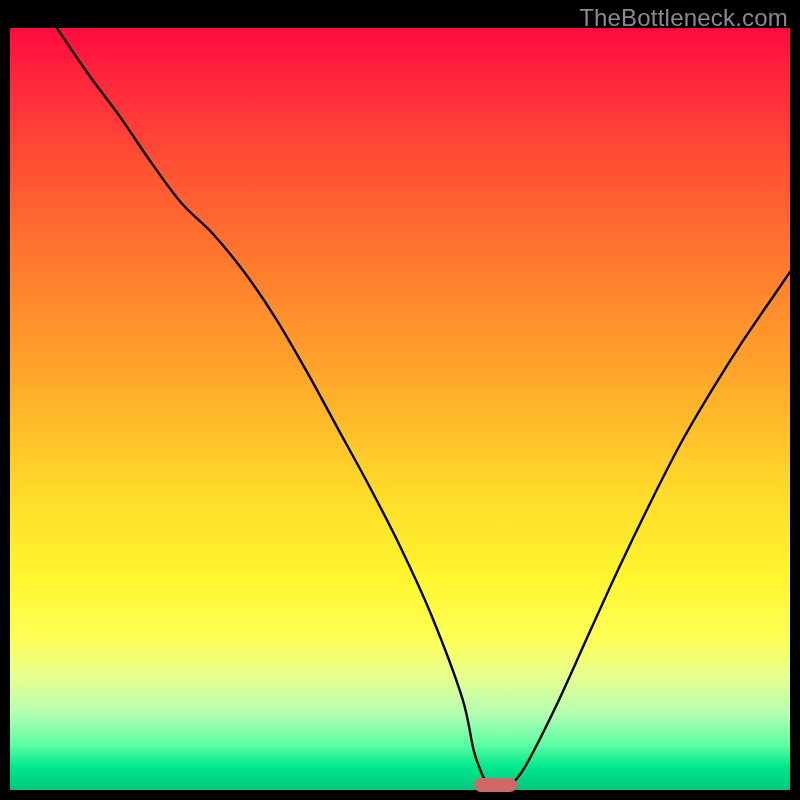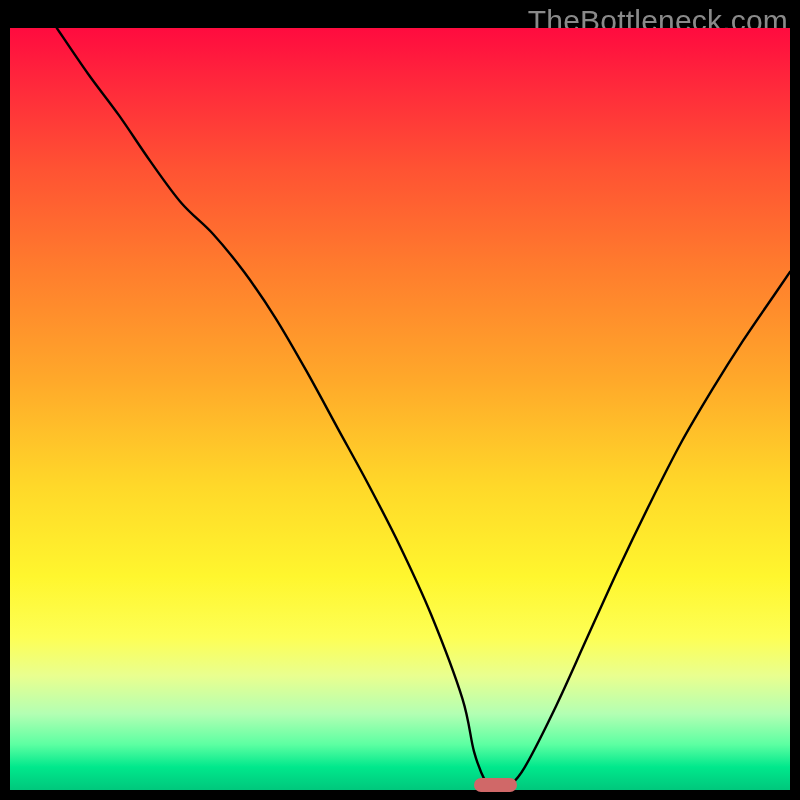--- a/index.html
+++ b/index.html
@@ -37,21 +37,21 @@
       #5dffa2 94%,
       #00e88c 97%,
       #00c77c 100%
     );
   }
   .watermark {
     position: absolute;
     top: 4px;
     right: 12px;
     color: #8a8a8a;
-    font-size: 30px;
+    font-size: 24px;
     letter-spacing: 0.2px;
     user-select: none;
     margin-left: 33px;
   }
   svg.curve {
     position: absolute;
     left: 0;
     top: 0;
     width: 100%;
     height: 100%;

